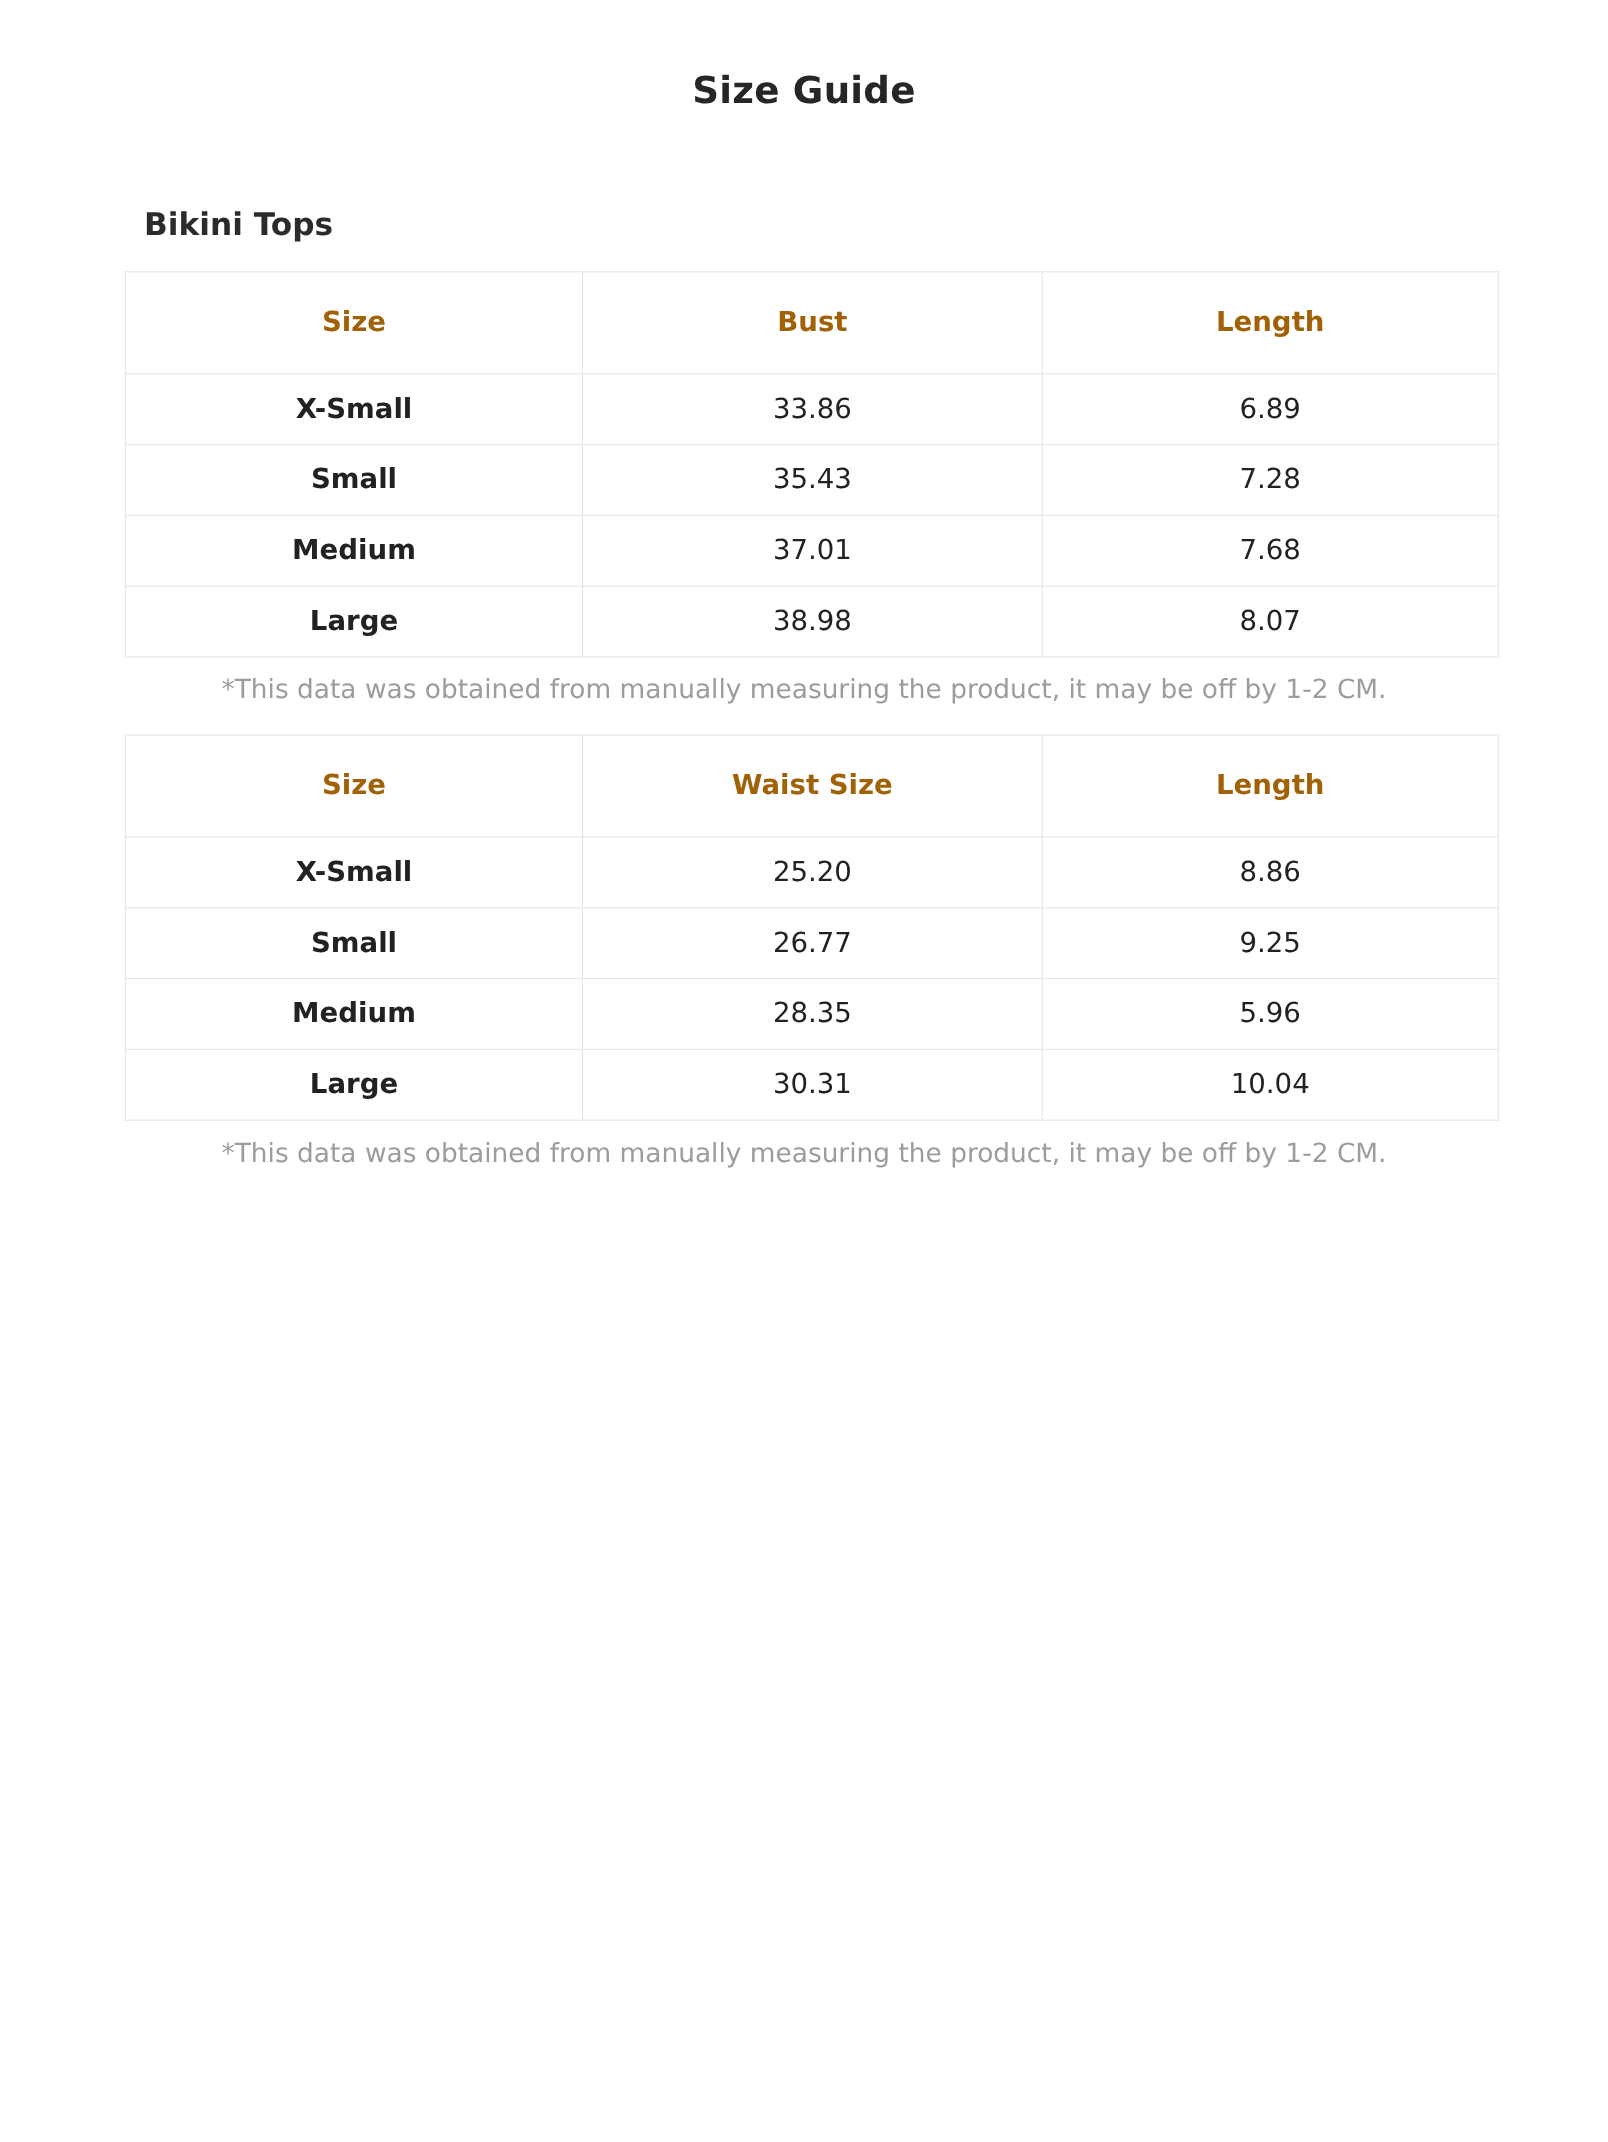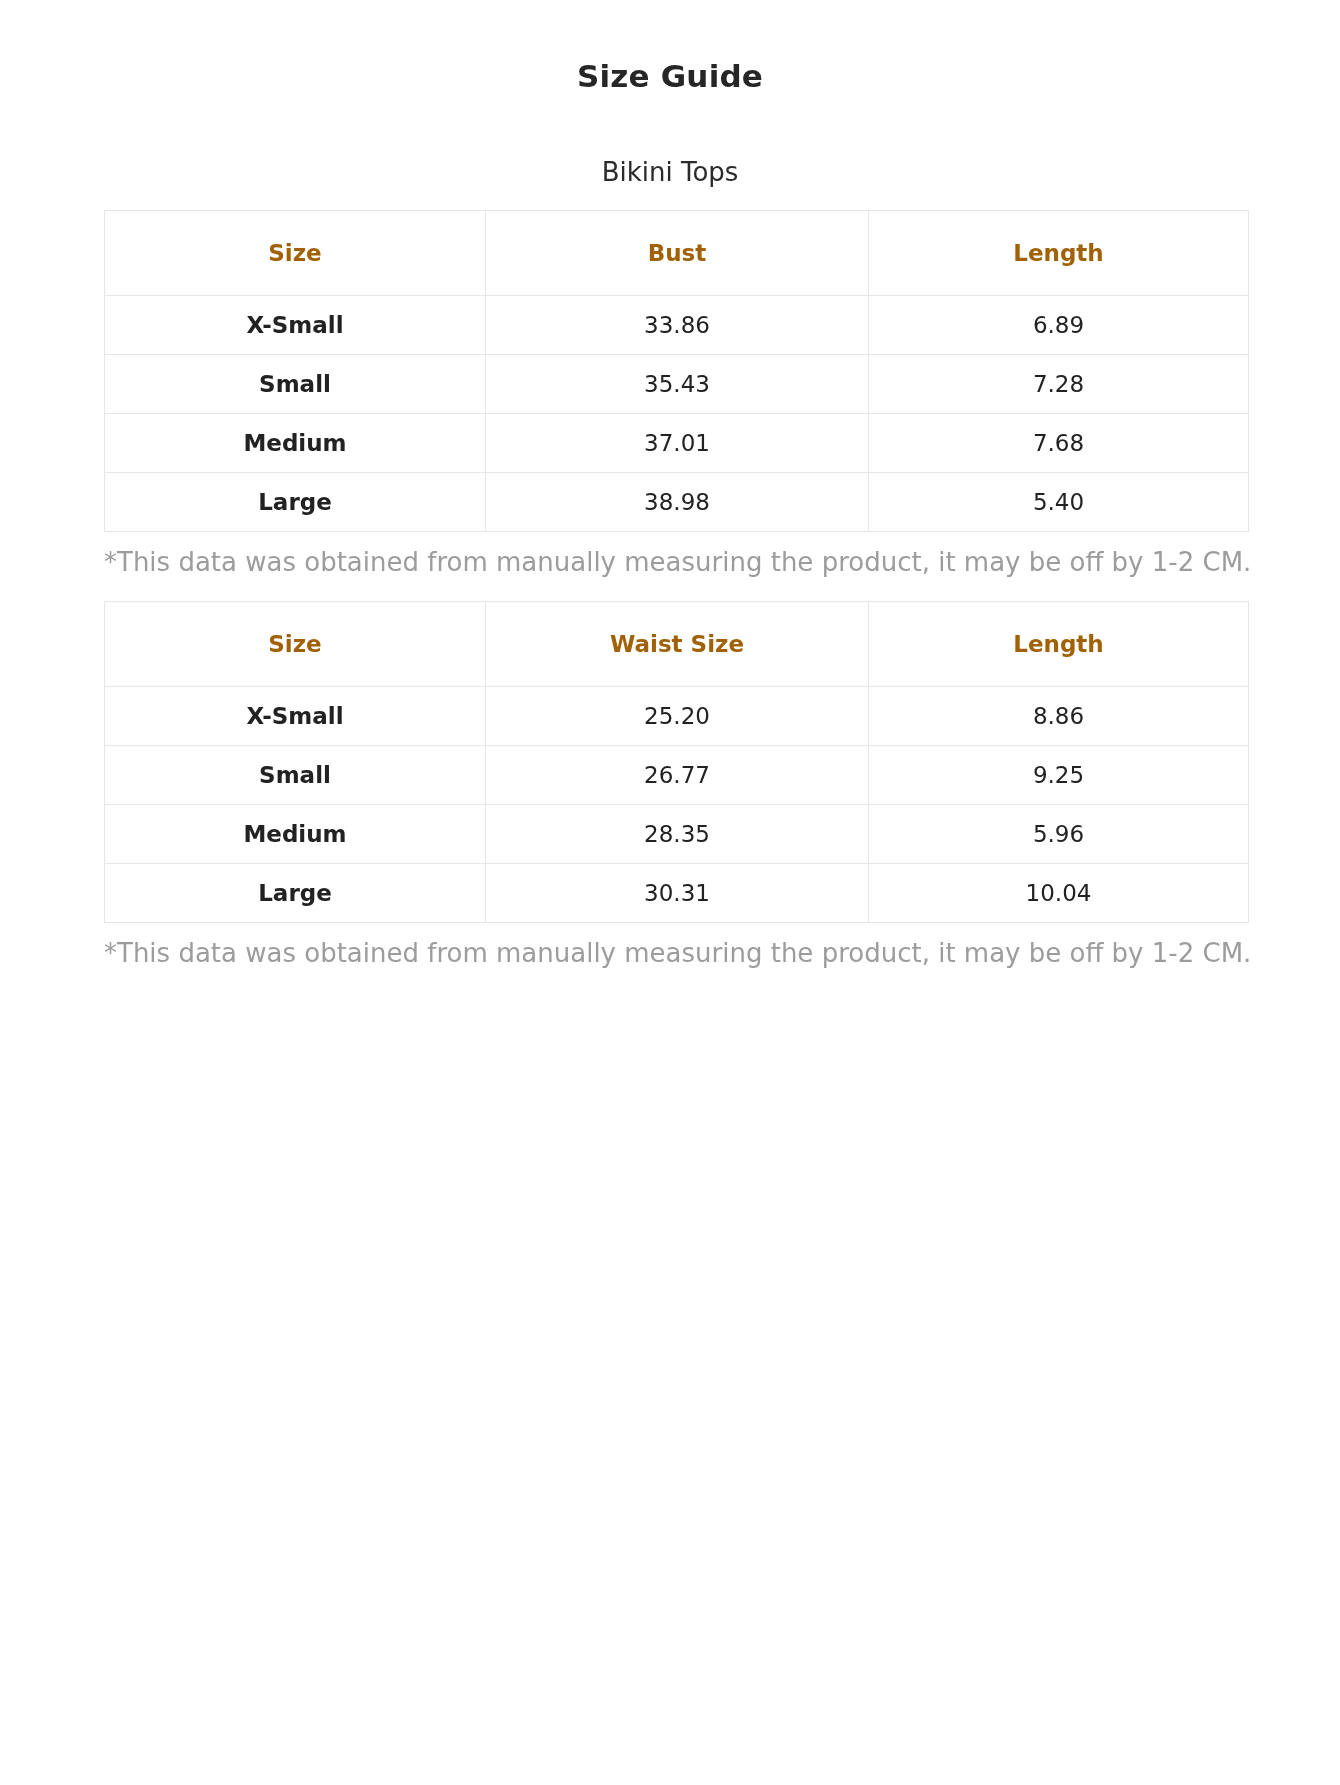--- a/index.html
+++ b/index.html
@@ -29,26 +29,25 @@
     font-size: 31px;
     font-weight: bold;
     letter-spacing: 0.2px;
     color: #262626;
   }
   .section {
     margin: 0;
     padding: 0 104px 0 104px;
   }
   .section-heading {
-    margin: 0;
+    margin: 16px;
     font-size: 26px;
-    font-weight: normal;
+    font-weight: bold;
     color: #2b2b2b;
     line-height: 1.2;
-    text-align: center;
   }
   #section-tops .section-heading { padding-top: 63px; }
   #section-bottoms .section-heading { padding-top: 47px; }
 
   table.size-table {
     width: 1144px;
     border-collapse: collapse;
     margin-top: 22px;
     table-layout: fixed;
     background: #ffffff;
@@ -77,21 +76,21 @@
   }
   table.size-table tbody td.size-cell {
     font-weight: bold;
   }
   table.size-table tbody td.value-cell {
     font-weight: normal;
   }
   .footnote {
     margin: 0;
     padding-top: 14px;
-    font-size: 26px;
+    font-size: 22px;
     color: #9c9c9c;
     line-height: 1.25;
     white-space: nowrap;
     text-align: center;
   }
 </style>
 </head>
 <body>
 
 <div class="page">
@@ -126,21 +125,21 @@
           <td class="value-cell">7.28</td>
         </tr>
         <tr>
           <td class="size-cell">Medium</td>
           <td class="value-cell">37.01</td>
           <td class="value-cell">7.68</td>
         </tr>
         <tr>
           <td class="size-cell">Large</td>
           <td class="value-cell">38.98</td>
-          <td class="value-cell">5.40</td>
+          <td class="value-cell">8.07</td>
         </tr>
       </tbody>
     </table>
 
     <p class="footnote">*This data was obtained from manually measuring the product, it may be off by 1-2 CM.</p>
   </section>
 
   <section class="section" id="section-bottoms">
 
     <table class="size-table">

